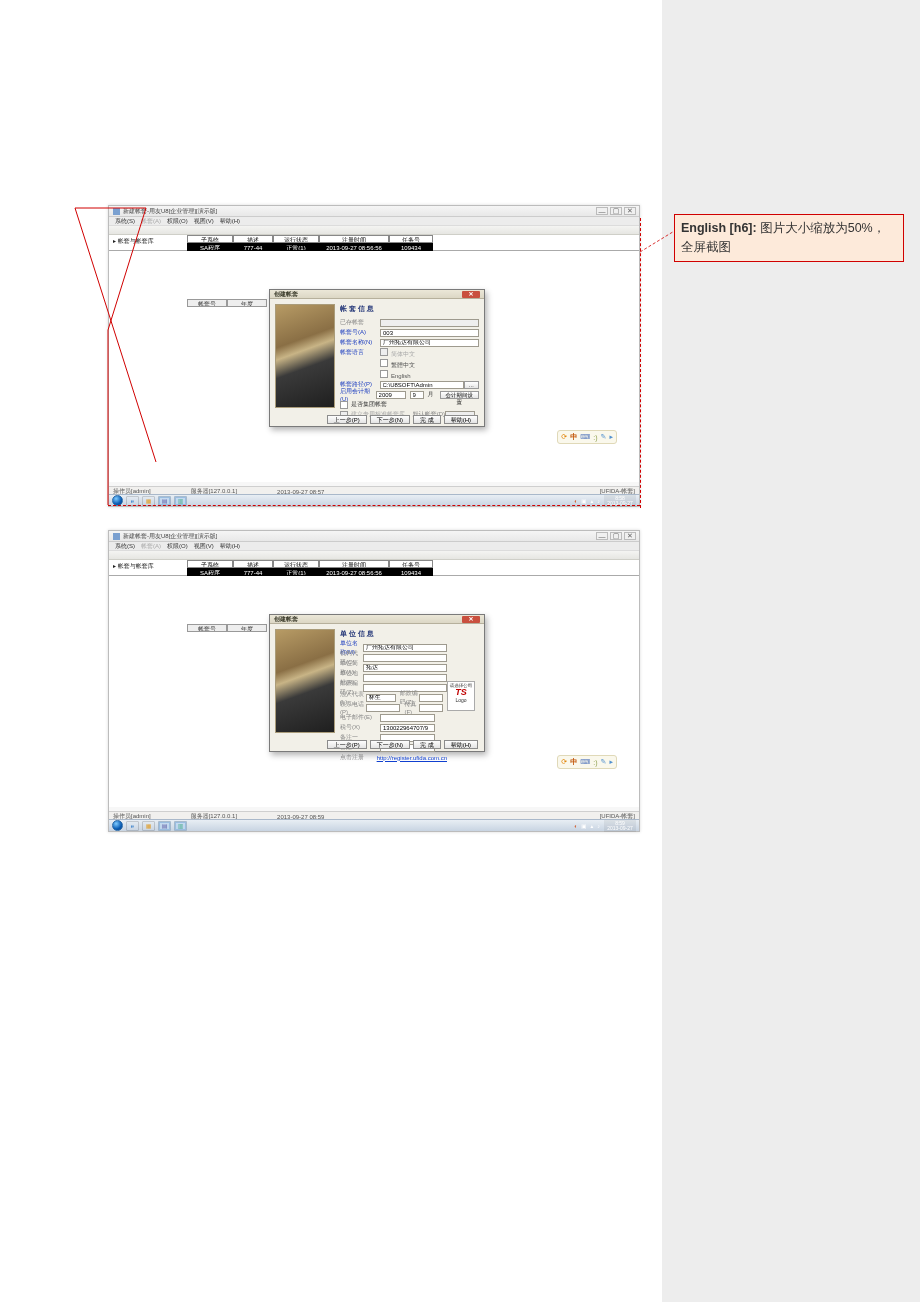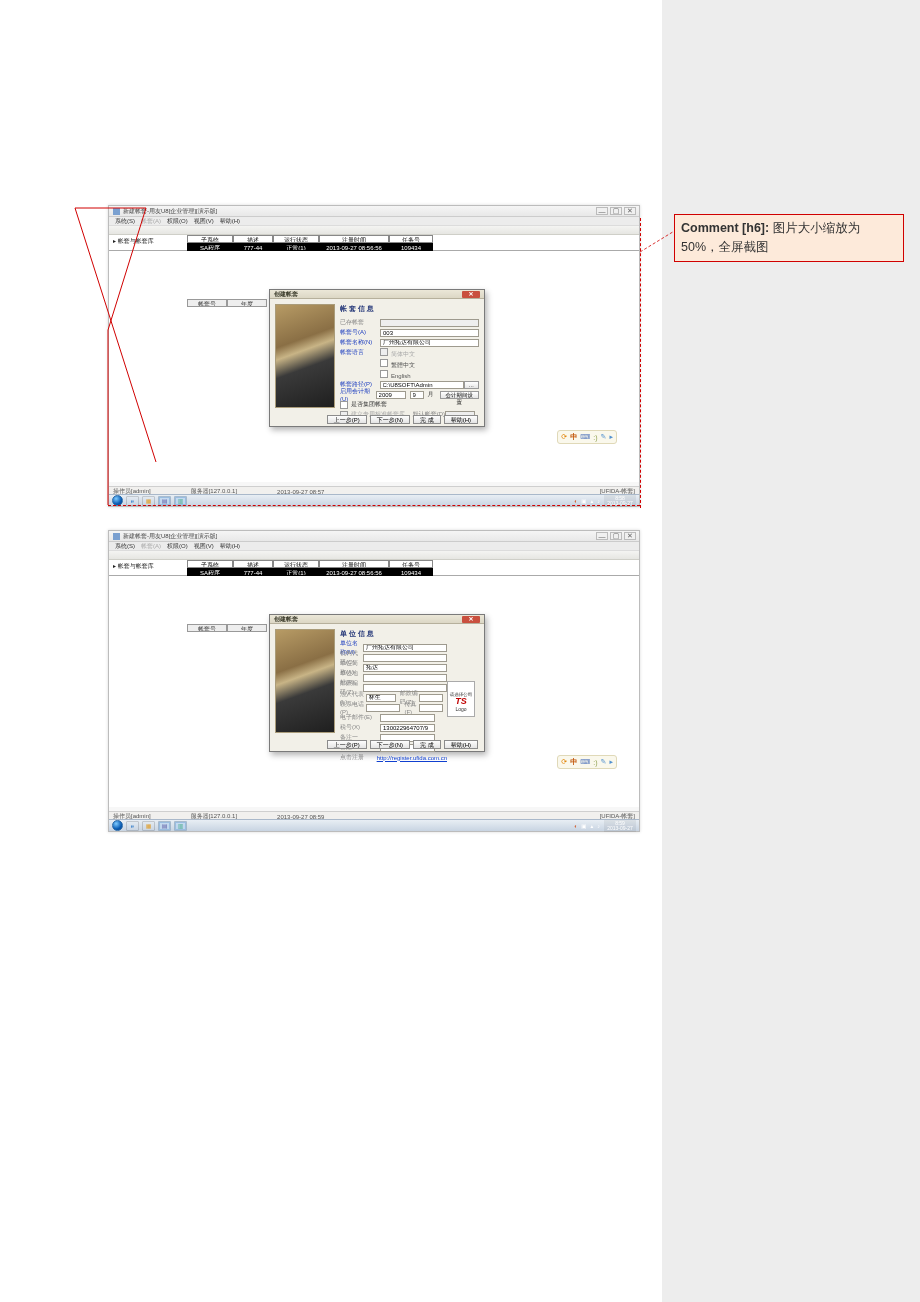--- a/index.html
+++ b/index.html
@@ -315,38 +315,38 @@
     width: 32px; text-align: center; color: #fff; font-size: 5px; line-height: 5px;
     background: rgba(0,0,0,0.06);
     padding: 1px;
   }
 
   
   .logo-box {
     position: absolute;
     right: 4px;
     top: 54px;
-    width: 28px; height: 36px;
+    width: 28px; height: 30px;
     border: 0.5px solid #aaa;
     background: #fff;
     text-align: center;
     font-size: 5px;
-    padding-top: 10px;
+    padding-top: 1px;
     color: #333;
   }
   .logo-box .ts { font-size: 9px; color: #c00000; font-weight: bold; font-style: italic; line-height: 9px; }
   a.link { color: #1040d0; text-decoration: underline; font-size: 6px; }
 </style>
 </head>
 <body>
 
 <div class="page-bg"></div>
 
 <div class="comment-box">
-  <b>Comment [h6]:</b>
+  <b>English [h6]:</b>
   <span>图片大小缩放为50%，全屏截图</span>
 </div>
 
 <div class="redline" style="left:0;top:0;width:700px;height:520px;">
   <svg width="700" height="520">
     <line x1="75" y1="208" x2="156" y2="462" stroke="#d00000" stroke-width="1"></line>
     <line x1="75" y1="208" x2="146" y2="208" stroke="#d00000" stroke-width="1"></line>
     <line x1="146" y1="208" x2="108" y2="330" stroke="#d00000" stroke-width="1"></line>
     <line x1="108" y1="330" x2="108" y2="505" stroke="#d00000" stroke-width="1"></line>
     <line x1="640" y1="252" x2="676" y2="230" stroke="#d00000" stroke-width="0.8" stroke-dasharray="3 2"></line>

